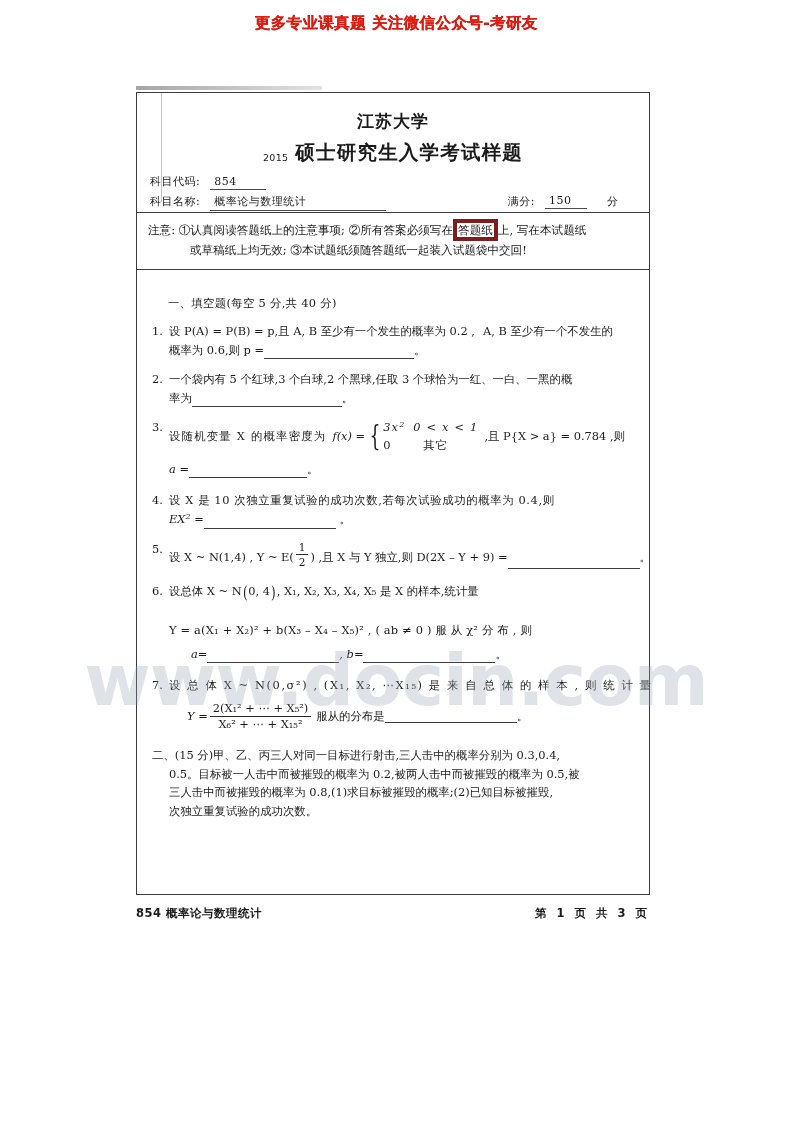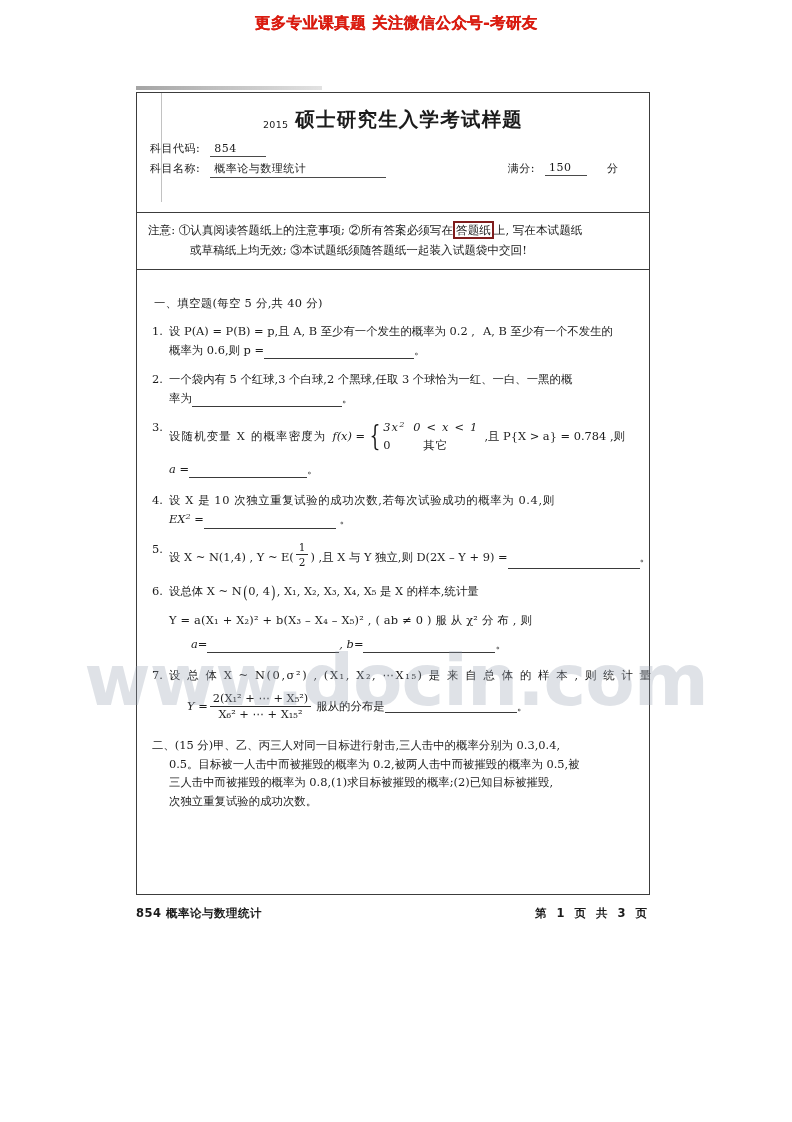--- a/index.html
+++ b/index.html
@@ -153,37 +153,37 @@
     box-sizing: border-box;
     border-top: 1.3px solid #3c3c3c;
     border-bottom: 1.3px solid #3c3c3c;
     padding: 7px 12px 8px 12px;
     font-size: 11.6px;
     line-height: 1.75;
   }
   .notice-l1 { white-space: nowrap; }
   .notice-l2 { padding-left: 42px; white-space: nowrap; }
   .boxed {
-    border: 2px solid #7f1d1d;
+    border: 4px solid #7f1d1d;
     padding: 0 1px;
   }
 
   
   .qbody {
     position: absolute;
     left: 136px;
     top: 232px;
     width: 514px;
     box-sizing: border-box;
     padding: 10px 16px 0 16px;
     font-size: 11.4px;
     line-height: 1.62;
   }
   .sec-head {
-    margin: 6px 0 10px 2px;
+    margin: 6px 0 10px 16px;
     letter-spacing: 0.3px;
   }
   .q {
     display: flex;
     margin-bottom: 11px;
   }
   .q-num {
     width: 17px;
     flex: 0 0 17px;
   }
@@ -295,20 +295,21 @@
 
 <div class="scan">
 
   <div class="scan-top-smudge"></div>
   <div class="scan-vline"></div>
 
   <div class="sheet-topline"></div>
   <div class="sheet"></div>
 
   <div class="hdr">
+    <div class="univ">江苏大学</div>
     <div class="exam-line">
       <span class="exam-year">2015</span>
       <span class="exam-title">硕士研究生入学考试样题</span>
     </div>
 
     <div class="field-rows">
       <div class="field-row">
         <span class="field-label">科目代码:</span>
         <span class="field-val">854</span>
         <span class="spacer"></span>
@@ -388,21 +389,21 @@
       <div class="q-num">5.</div>
       <div class="q-txt">
         <span class="ln"><span>设 X ~ N(1,4) , Y ~ E(</span><span class="frac small"><span class="num">1</span><span class="den">2</span></span><span>) ,且 X 与 Y 独立,则 D(2X – Y + 9) =</span><span class="blank b-md"></span><span>。</span></span>
       </div>
     </div>
 
     <div class="q" style="margin-bottom:13px">
       <div class="q-num">6.</div>
       <div class="q-txt">
         <span class="ln"><span>设总体 X ~ N</span><span class="bigparen">(</span><span>0, 4</span><span class="bigparen">)</span><span>, X₁, X₂, X₃, X₄, X₅ 是 X 的样本,统计量</span></span>
-        <span class="ln" style="display:block;margin-top:11px;letter-spacing:0.2px">Y = a(X₁ + X₂)² + b(X₃ – X₄ – X₅)² , ( ab ≠ 0 ) 服 从 χ² 分 布 , 则</span>
+        <span class="ln" style="display:block;margin-top:21px;letter-spacing:0.2px">Y = a(X₁ + X₂)² + b(X₃ – X₄ – X₅)² , ( ab ≠ 0 ) 服 从 χ² 分 布 , 则</span>
         <span class="ln" style="margin-top:5px;padding-left:22px;display:block"><span class="it">a=</span><span class="blank b-md"></span><span class="it">, b=</span><span class="blank b-md"></span><span>。</span></span>
       </div>
     </div>
 
     <div class="q" style="margin-bottom:8px">
       <div class="q-num">7.</div>
       <div class="q-txt">
         <span class="ln" style="letter-spacing:1.6px">设 总 体 X ~ N(0,σ²) , (X₁, X₂, ⋯X₁₅) 是 来 自 总 体 的 样 本 , 则 统 计 量</span>
         <span class="ln" style="display:flex;align-items:center;margin-top:6px;padding-left:18px">
           <span class="it">Y =</span>

